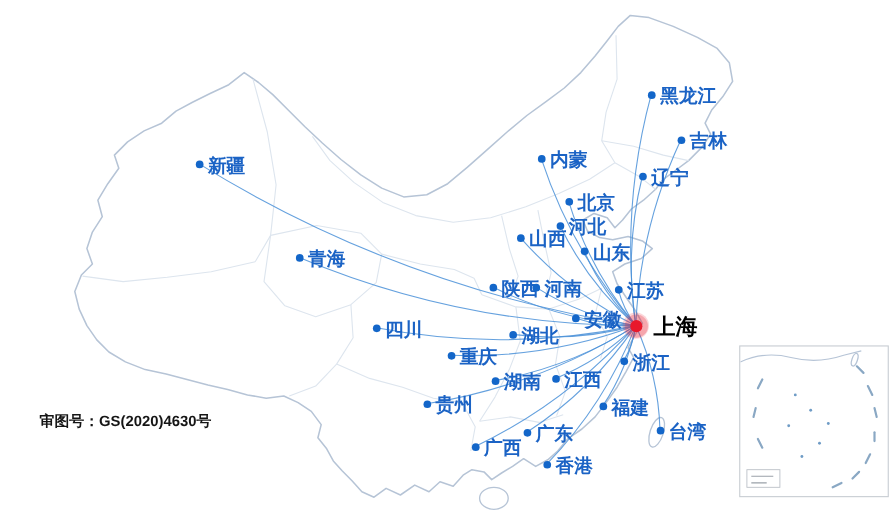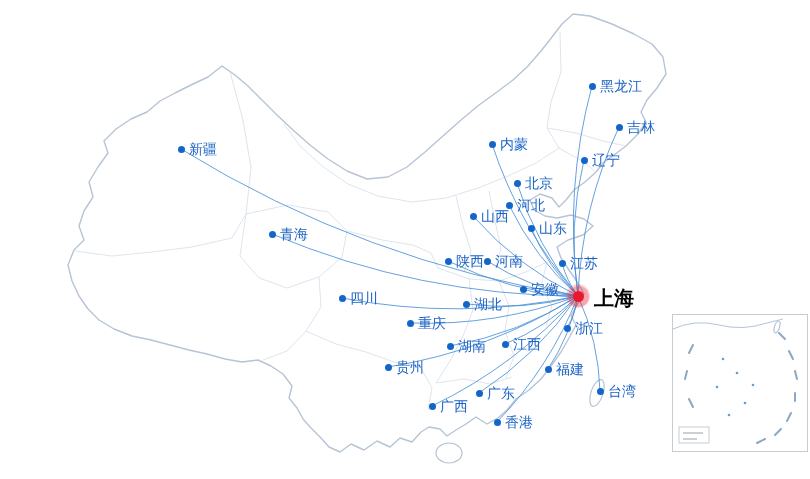--- a/index.html
+++ b/index.html
@@ -16,21 +16,21 @@
   .inner{fill:none;stroke:var(--inner-border,#dde5ee);stroke-width:1;stroke-linejoin:round;}
   .flight-line{fill:none;stroke:var(--line,#4a90d8);stroke-width:1;opacity:.85;}
   #marker-layer{position:absolute;inset:0;pointer-events:none;}
   .marker{position:absolute;width:0;height:0;pointer-events:auto;}
   .marker .dot{
     position:absolute;left:-3.5px;top:-3.5px;width:7px;height:7px;border-radius:50%;
     background:var(--dot,#1366c9);
   }
   .marker .lbl{
     position:absolute;left:8px;top:-9px;white-space:nowrap;
-    font-size:14px;font-weight:400;color:var(--label,#1b63c5);line-height:1.3;
+    font-size:17px;font-weight:700;color:var(--label,#1b63c5);line-height:1.3;
   }
   .marker .halo{
     position:absolute;left:-12px;top:-12px;width:24px;height:24px;border-radius:50%;
     background:rgba(232,25,44,.18);
   }
   .marker .hubdot{
     left:-5.5px;top:-5.5px;width:11px;height:11px;background:var(--hub,#e8192c);
     box-shadow:0 0 0 5px rgba(232,25,44,.25);
   }
   .marker .hublbl{left:16px;top:-11px;font-size:20px;font-weight:bold;color:#000;}
@@ -229,20 +229,21 @@
         <span class="dot"></span>
         <span class="lbl">香港</span>
       </div>
       <div class="marker" style="left: 578px; top: 296px;">
         <span class="halo"></span>
         <span class="dot hubdot"></span>
         <span class="lbl hublbl">上海</span>
       </div>
     </div>
 
+  <div class="caption">审图号：GS(2020)4630号</div>
 
   <div class="inset">
     <svg width="134" height="136" viewBox="0 0 134 136">
       <path class="coast" d="M 0,14 Q 22,4 46,10 T 94,8 L 110,4"></path>
       <ellipse class="island" cx="104" cy="12" rx="2.5" ry="6" transform="rotate(18 104 12)"></ellipse>
       <g>
         <line class="dash" x1="106" y1="18" x2="112" y2="24"></line>
         <line class="dash" x1="116" y1="36" x2="120" y2="44"></line>
         <line class="dash" x1="122" y1="56" x2="124" y2="64"></line>
         <line class="dash" x1="122" y1="78" x2="122" y2="86"></line>

